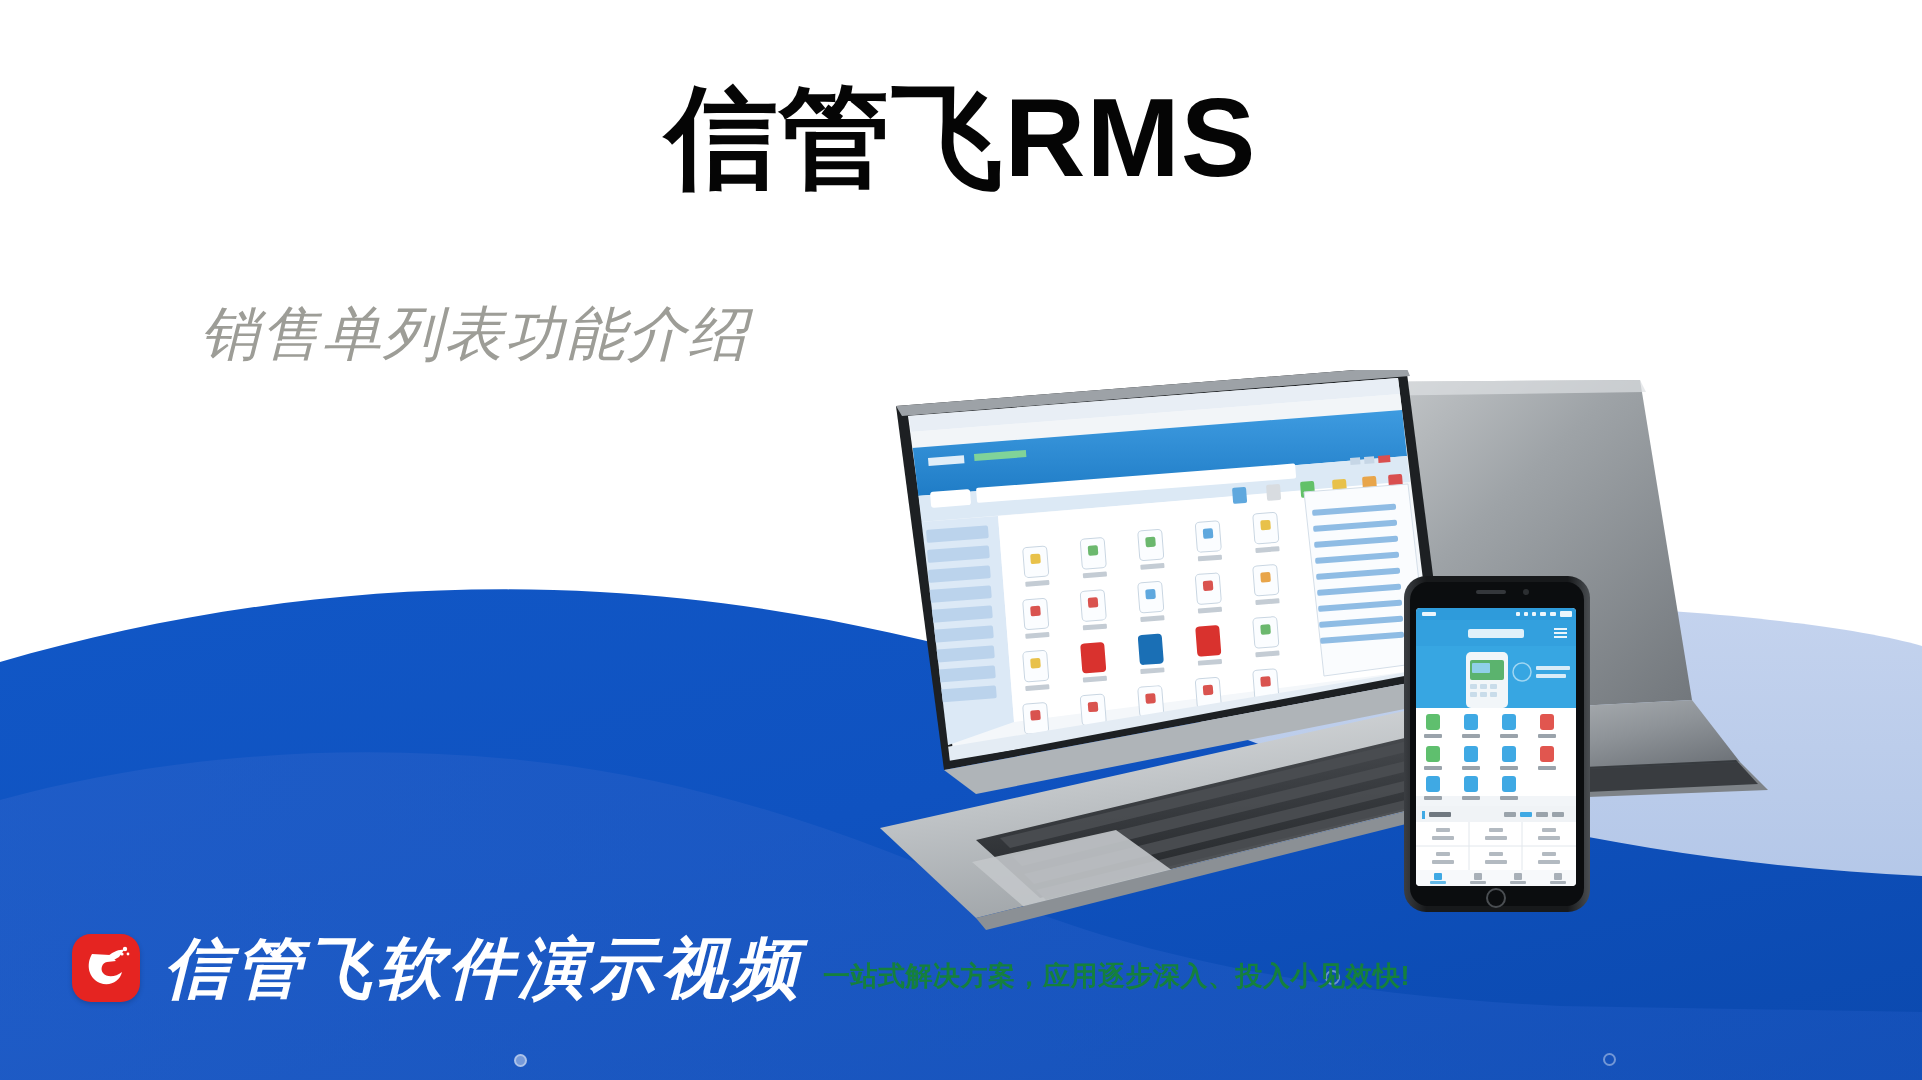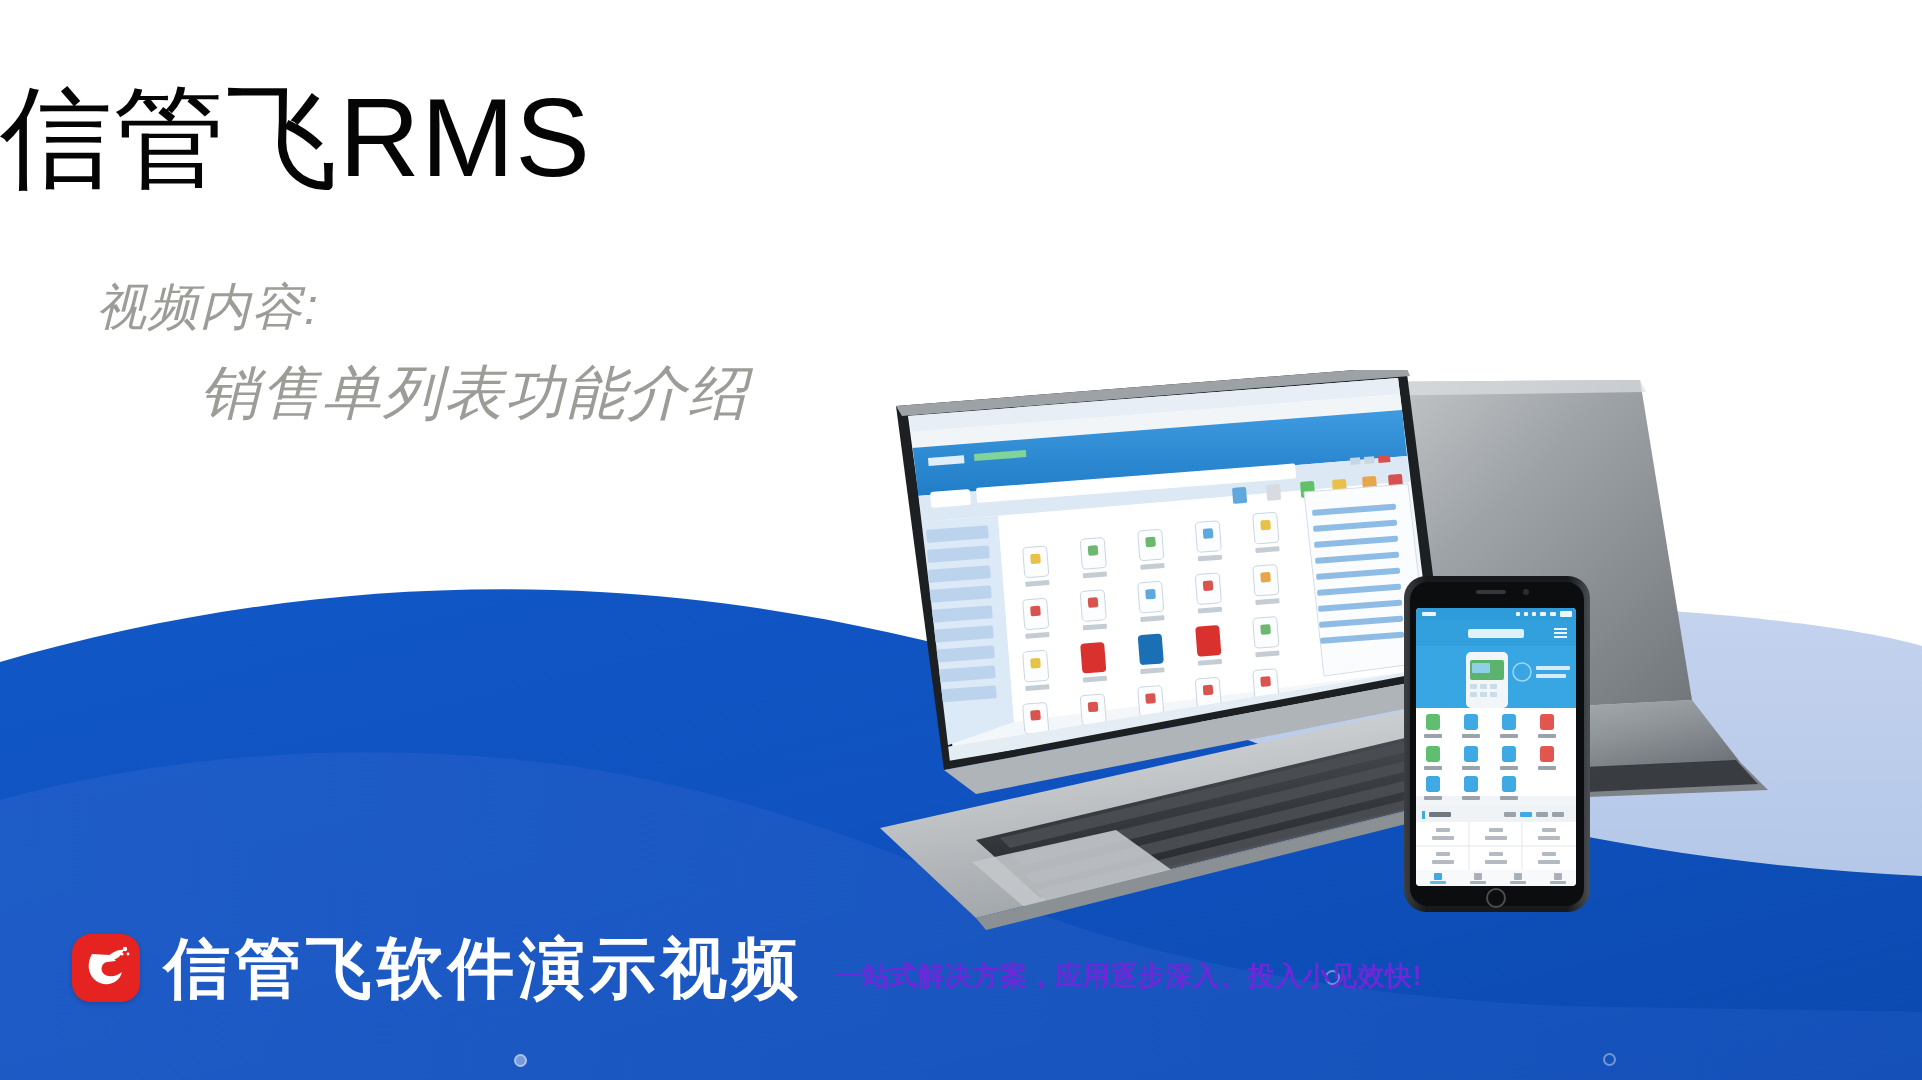--- a/index.html
+++ b/index.html
@@ -26,23 +26,24 @@
     height: 1080px;
     display: block;
   }
 
   
   #title {
     position: absolute;
     left: 0;
     top: 78px;
     width: 1922px;
+    text-align: center;
     font-size: 112px;
     line-height: 1.08;
-    font-weight: 400;
+    font-weight: 700;
     color: #050505;
     letter-spacing: 1px;
     white-space: nowrap;
   }
 
   
   #subtitle-block {
     position: absolute;
     left: 96px;
     top: 278px;
@@ -95,26 +96,27 @@
   }
   #brand-logo svg { position:absolute; left:0; top:0; }
   #brand-name {
     margin-left: 24px;
     font-size: 66px;
     font-weight: 700;
     color: #ffffff;
     letter-spacing: 5px;
     line-height: 1;
     white-space: nowrap;
+    font-style: italic;
   }
   #brand-tagline {
-    margin-left: 32px;
+    margin-left: 20px;
     font-size: 27px;
     font-weight: 700;
-    color: #6d28d9;
+    color: #15803d;
     letter-spacing: 0.5px;
     white-space: nowrap;
     align-self: flex-end;
     padding-bottom: 8px;
   }
 
   
   .bubble {
     position: absolute;
     border-radius: 50%;
@@ -151,21 +153,20 @@
     <path fill="url(#gradLight)" d="M 900 1080 L 900 760 C 1060 640 1310 600 1560 606 C 1720 610 1860 628 1922 646 L 1922 1080 Z"></path>
 
     <path fill="url(#gradMain)" d="M 0 1080 L 0 662 C 180 610 380 580 600 592 C 830 604 1060 668 1280 752 C 1470 824 1700 866 1922 876 L 1922 1080 Z"></path>
 
     <path fill="url(#gradSoft)" opacity="0.55" d="M 0 1080 L 0 800 C 160 756 340 742 520 760 C 700 778 860 836 1000 898 C 1140 958 1340 996 1560 1006 L 1922 1012 L 1922 1080 Z"></path>
   </svg>
 
   <div id="title">信管飞RMS</div>
 
   <div id="subtitle-block">
-    <div id="subtitle-line1">视频内容:</div>
     <div id="subtitle-line2">销售单列表功能介绍</div>
   </div>
 
   <div id="devices">
     <svg viewBox="0 0 1042 560" preserveAspectRatio="none">
       <defs>
         <linearGradient id="metalBack" x1="0" y1="0" x2="1" y2="1">
           <stop offset="0%" stop-color="#C9CCCE"></stop>
           <stop offset="40%" stop-color="#9EA3A7"></stop>
           <stop offset="100%" stop-color="#71767B"></stop>

